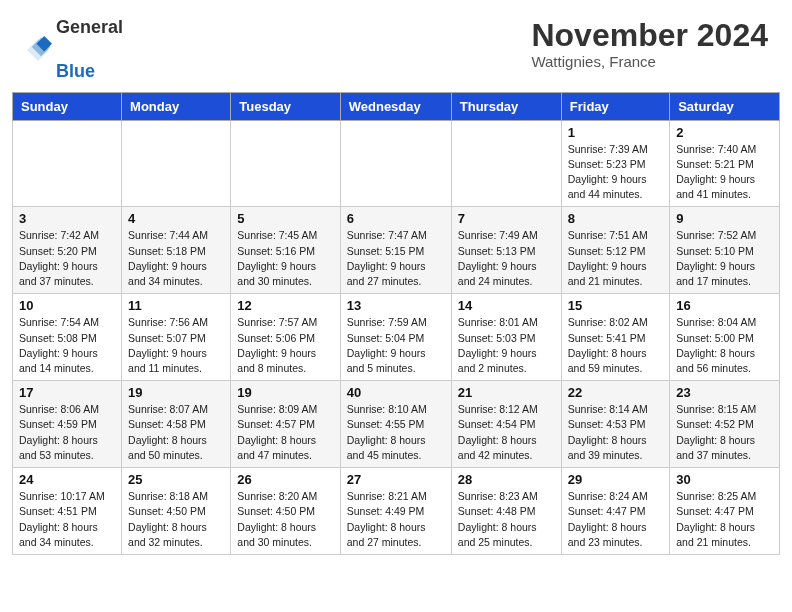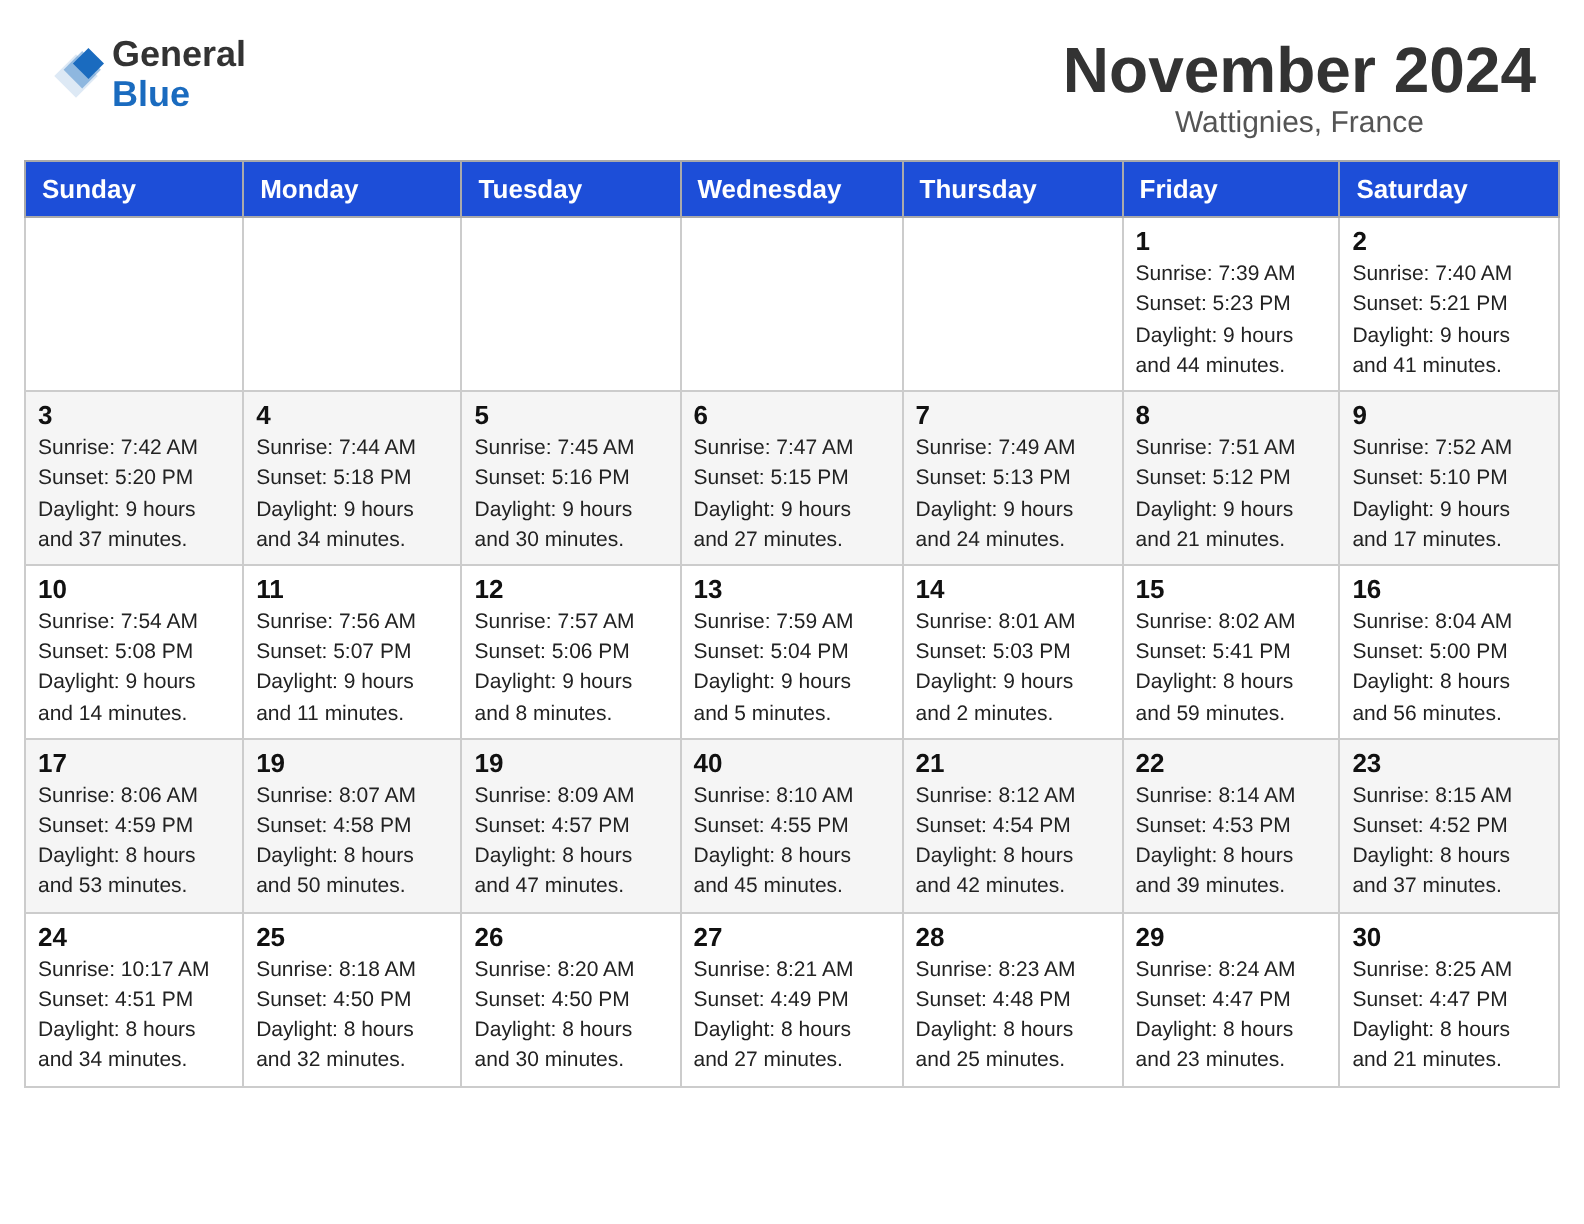--- a/index.html
+++ b/index.html
@@ -18,37 +18,38 @@
     }
     .logo {
       display: flex;
       align-items: center;
       gap: 4px;
     }
     .logo-text {
       display: flex;
       flex-direction: column;
       line-height: 1.1;
+      gap: 24px;
     }
     .logo-general {
       font-size: 18px;
       font-weight: bold;
       color: #333;
     }
     .logo-blue {
       font-size: 18px;
       font-weight: bold;
       color: #1a6bbf;
     }
     .logo-icon {
       width: 28px;
       height: 28px;
     }
     .title-area {
-      text-align: center;
+      text-align: left;
     }
     .month-title {
       font-size: 32px;
       font-weight: bold;
       color: #333;
       line-height: 1.1;
     }
     .location {
       font-size: 15px;
       color: #555;

